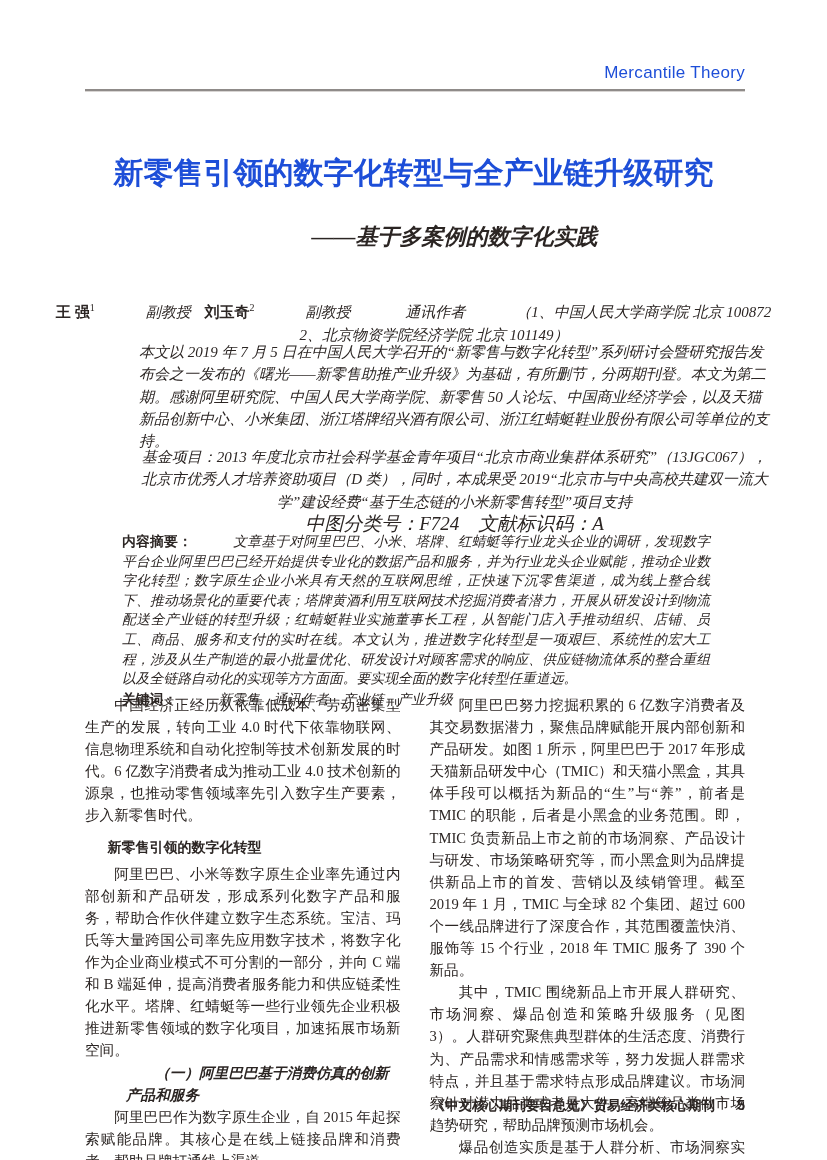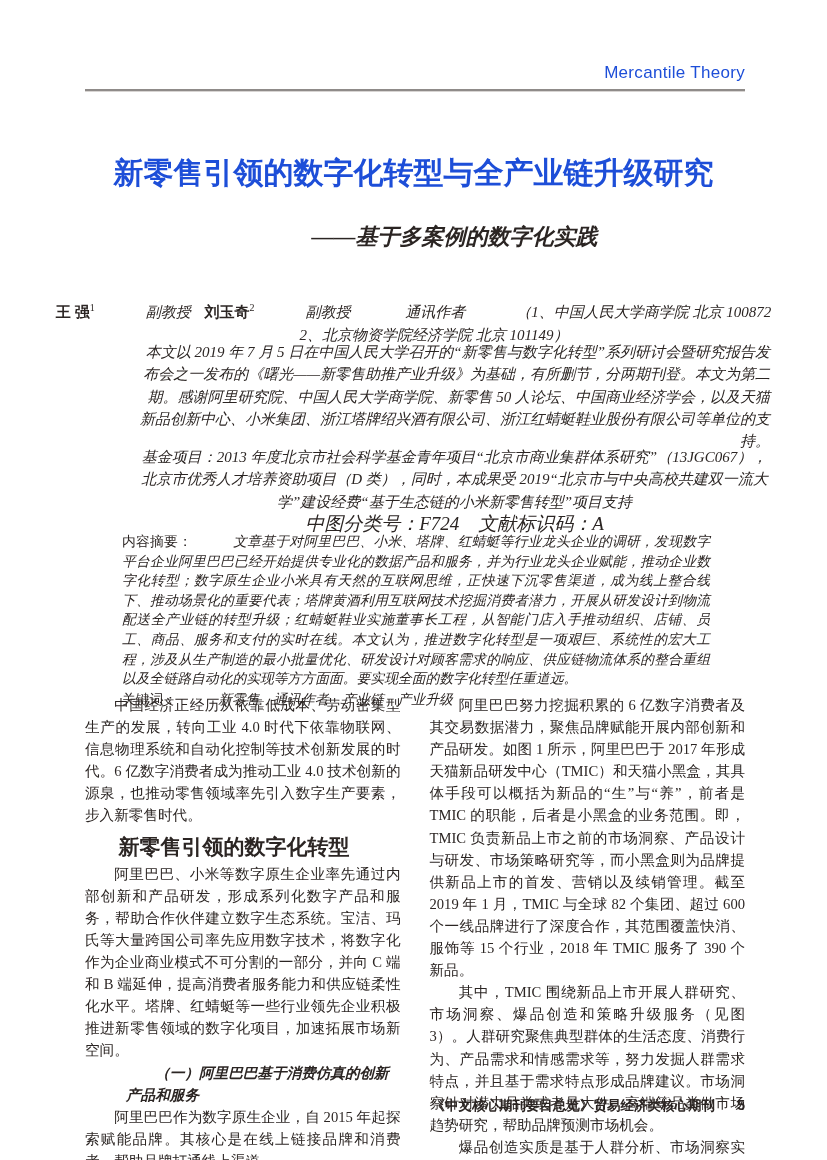--- a/index.html
+++ b/index.html
@@ -40,52 +40,52 @@
   .authors {
     position:absolute; top:288px; left:0; width:100%;
     text-align:center; font-size:15px; line-height:23px;margin-top:8px;
   }
   .authors .au-name { font-family:"Liberation Sans","DejaVu Sans",sans-serif; font-weight:700; }
   .authors sup { font-size:10px; }
   .authors .sep { display:inline-block; width:10px; }
 
   .note-block {
     position:absolute; top:341px; left:98px; width:631px;
-    text-align:right; font-size:15px; line-height:22.3px;
+    text-align:left; font-size:15px; line-height:22.3px;
   }
   .fund-block {
     position:absolute; top:446px; left:98px; width:631px;
     text-align:center; font-size:15px; line-height:22.3px;
   }
   .class-line {
     position:absolute; top:511px; left:0; width:100%;
     text-align:center; font-size:19px;
   }
 
   .abstract-block {
     position:absolute; top:532px; left:122px; width:588px;
     font-size:13.8px; line-height:19.6px; text-align:justify;
   }
   .abstract-block .label {
     font-family:"Liberation Sans","DejaVu Sans",sans-serif;
-    font-weight:400; font-style:normal;
+    font-weight:700; font-style:normal;
   }
   .keywords-line { margin-top:1px; text-align:left; }
 
   .body-cols {
     position:absolute; top:694px; left:85px; right:82px;
     display:flex; gap:29px;
     font-size:14.6px; line-height:22.1px; text-align:justify;
   }
   .col { flex:1; min-width:0; }
   .col p { margin:0; text-indent:2em; }
   .col .sec-head {
     margin:9px 0 5px 0; text-indent:1.6em;
     font-family:"Liberation Sans","DejaVu Sans",sans-serif;
-    font-weight:700; font-size:21px; text-align:left;
+    font-weight:700; font-size:14px; text-align:left;
   }
   .col .sub-head { margin:0; text-indent:2em; font-weight:600; text-align:left; }
 
   .footer {
     position:absolute; top:1097px; right:82px;
     font-family:"Liberation Sans","DejaVu Sans",sans-serif;
     font-weight:700; font-size:13.5px; color:#2b2523;
   }
   .footer .page-num { margin-left:22px; font-size:14.5px; }
 </style>

